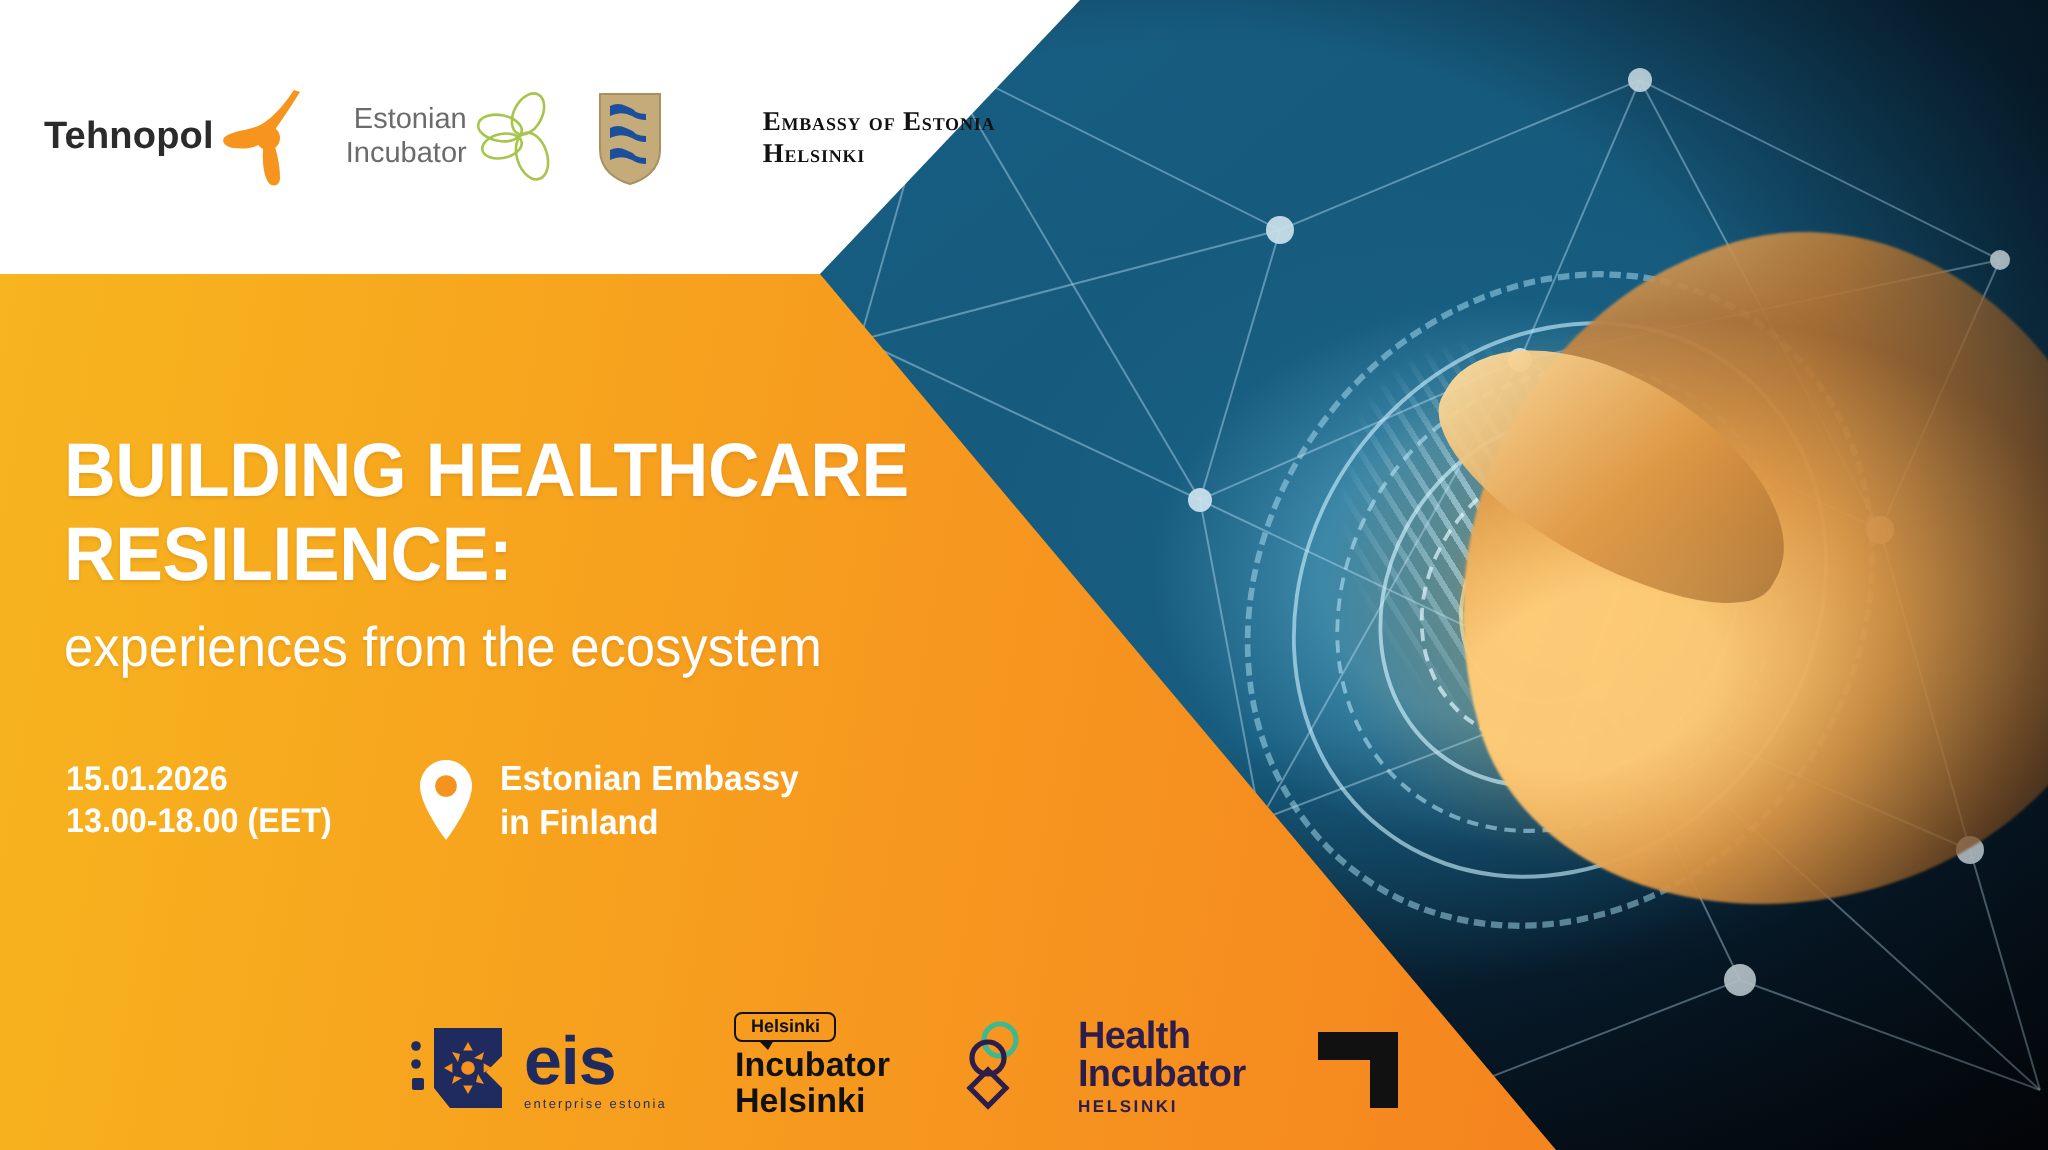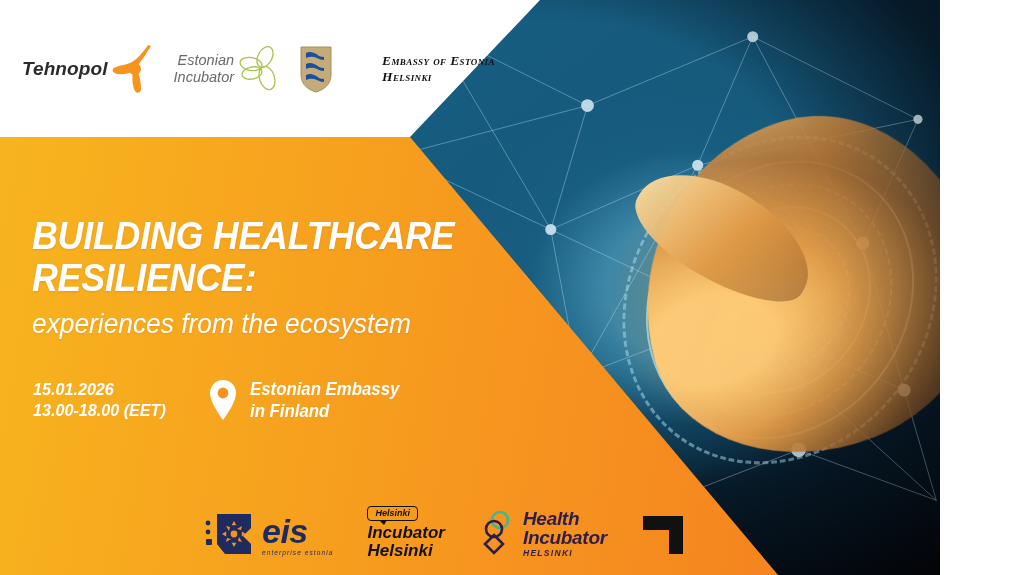--- a/index.html
+++ b/index.html
@@ -1,23 +1,22 @@
 <!DOCTYPE html>
 <html><head>
 <meta charset="utf-8">
 <style>
   html,body{margin:0;padding:0;background:#fff;}
   body{font-family:"Liberation Sans",sans-serif;}
 
   .poster{
     position:relative;
-    width:940px;height:575px;
+    width:1024px;height:575px;
     overflow:hidden;
     background:#07121c;
-    font-style:italic;
   }
 
   
   .photo{
     position:absolute;inset:0;
     background:
       radial-gradient(circle at 78% 52%, rgba(255,196,60,.55) 0 3%, rgba(255,150,20,.22) 7%, rgba(0,0,0,0) 16%),
       radial-gradient(ellipse 34% 46% at 74% 50%, rgba(120,205,235,.40) 0 28%, rgba(30,110,150,.20) 52%, rgba(0,0,0,0) 76%),
       radial-gradient(ellipse 70% 80% at 58% 34%, rgba(26,110,150,.75) 0 38%, rgba(8,40,62,.55) 68%, rgba(0,0,0,0) 100%),
       linear-gradient(140deg,#123c5c 0%,#0d2c45 28%,#0a1d2e 52%,#060d16 74%,#04070c 100%);
@@ -168,21 +167,21 @@
     padding:1px 7px 2px;font-size:9px;font-weight:700;color:#111;
     position:relative;
   }
   .bh-chip::after{
     content:"";position:absolute;left:11px;bottom:-5px;
     width:0;height:0;border-left:5px solid transparent;border-right:3px solid transparent;
     border-top:5px solid #111;
   }
   .bh-name{font-size:17px;font-weight:700;color:#111;line-height:1.08;}
 
-  .p-hi{display:flex;align-items:center;gap:6px;}
+  .p-hi{display:flex;align-items:center;gap:22px;}
   .hi-mark{width:38px;height:48px;}
   .hi-txt{line-height:1.0;}
   .hi-name{font-size:19px;font-weight:700;color:#2d1d4a;letter-spacing:-.3px;}
   .hi-city{font-size:8.5px;font-weight:700;color:#2d1d4a;letter-spacing:1.3px;margin-top:2px;}
 
   .p-ht{display:flex;align-items:center;gap:10px;}
   .ht-mark{width:46px;height:46px;}
   .ht-name{font-size:15.5px;font-weight:700;color:#111;line-height:1.12;}
 </style>
 </head>

